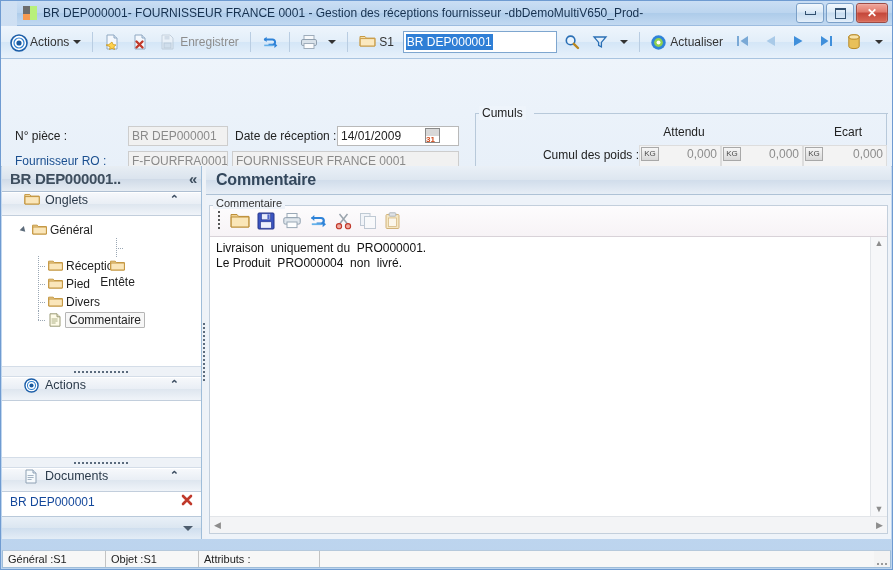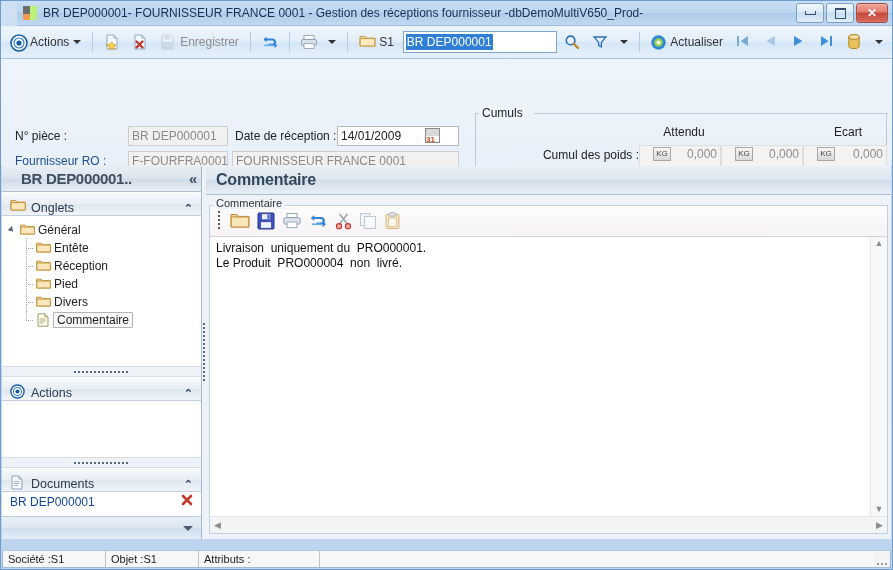--- a/index.html
+++ b/index.html
@@ -111,54 +111,54 @@
   .cum-lbl{position:absolute;font-size:12px;color:#222;text-align:right;white-space:nowrap;}
   .cum-cell{
     position:absolute;box-sizing:border-box;height:27px;
     background:#f3f3f3;border:1px solid #dddddd;
     font-size:12px;color:#8d8d8d;line-height:17px;text-align:right;padding-right:3px;
   }
   .unit{
     position:absolute;width:18px;height:14px;box-sizing:border-box;
     background:linear-gradient(to bottom,#f6f6f6,#d9d9d9);
     border:1px solid #a8a8a8;font-size:8px;color:#4a4a4a;
-    text-align:center;line-height:12px;margin-left:12px;
+    text-align:center;line-height:12px;
   }
 
   
   .body{position:absolute;left:1px;top:165px;right:1px;bottom:30px;display:flex;}
   .sidebar{
     width:200px;flex:none;display:flex;flex-direction:column;
     background:#fbfcfe;border-right:1px solid #9fbdd9;
     box-sizing:border-box;
   }
   .sb-title{
     height:25px;flex:none;display:flex;align-items:center;justify-content:space-between;
     padding:0 4px 0 8px;
     background:linear-gradient(to bottom,#e8eef4 0%,#dbe4ee 50%,#cfdae7 51%,#e6ecf3 100%);
     border-bottom:1px solid #aebfd2;
   }
-  .sb-title span{font-size:15px;font-weight:bold;color:#3e4e5e;letter-spacing:-0.3px;margin-left:11px;}
+  .sb-title span{font-size:15px;font-weight:bold;color:#3e4e5e;letter-spacing:-0.3px;}
   .chev-left{font-size:13px;color:#46566a;font-weight:bold;}
   .sb-group-hdr{
-    height:22px;flex:none;display:flex;align-items:flex-end;gap:5px;padding:0 8px;
+    height:22px;flex:none;display:flex;align-items:flex-start;gap:5px;padding:0 22px;
     background:linear-gradient(to bottom,#f6f8fb 0%,#e9eef5 50%,#dee6ef 51%,#f0f4f9 100%);
     border-top:1px solid #fff;border-bottom:1px solid #c2cedc;
   }
   .sb-group-hdr .name{font-size:12.5px;color:#2b3a4a;flex:1;}
   .collapse-arrow{color:#3b4c60;font-size:11px;font-weight:bold;}
   .sb-panel{background:#fff;position:relative;overflow:hidden;}
   .dotted-split{
     height:9px;flex:none;background:#eef2f7;
     display:flex;align-items:center;justify-content:center;
     border-top:1px solid #d4dde8;border-bottom:1px solid #d4dde8;
   }
   .dotted-split i{width:56px;height:2px;background:repeating-linear-gradient(to right,#5b6b7d 0 2px,transparent 2px 4px);}
 
-  .tree{padding:5px 0 0 6px;font-size:12px;}
+  .tree{padding:5px 0 0 18px;font-size:12px;}
   .tnode{display:flex;align-items:center;height:18px;gap:3px;white-space:nowrap;}
   .tnode .txt{color:#222;}
   .exp-arrow{width:9px;height:9px;position:relative;flex:none;}
   .exp-arrow:after{
     content:"";position:absolute;left:1px;top:1px;
     border-left:5px solid #5c6b7a;border-top:3.5px solid transparent;border-bottom:3.5px solid transparent;
     transform:rotate(45deg);
   }
   .treeline{width:11px;height:18px;flex:none;position:relative;}
   .treeline:before{content:"";position:absolute;left:4px;top:-1px;bottom:0;border-left:1px dotted #9aa7b4;}
@@ -524,21 +524,21 @@
             <span class="exp-arrow"></span>
             <span class="ico" style="width:15px;height:12px;">
               <svg width="15" height="12" viewBox="0 0 15 12">
                 <path d="M.6 1.2h4.6l1.2 1.4H14.4V10H.6z" fill="#f3daa0" stroke="#c3953f"></path>
                 <path d="M.8 3h13.6v7H.8z" fill="#fae6ba" stroke="#c3953f"></path>
               </svg>
             </span>
             <span class="txt">Général</span>
           </div>
 
-          <div class="tnode" style="padding-left:14px;">
+          <div class="tnode" style="padding-left:14px;flex-direction:column;">
             <span class="treeline"></span>
             <span class="ico" style="width:15px;height:12px;">
               <svg width="15" height="12" viewBox="0 0 15 12">
                 <path d="M.6 1.2h4.6l1.2 1.4H14.4V10H.6z" fill="#f3daa0" stroke="#c3953f"></path>
                 <path d="M.8 3h13.6v7H.8z" fill="#fae6ba" stroke="#c3953f"></path>
               </svg>
             </span>
             <span class="txt">Entête</span>
           </div>
 
@@ -729,21 +729,21 @@
             </div>
           </div>
 
         </div>
       </div>
       <div class="panel-bottom-pad"></div>
     </div>
   </div>
 
   <div class="statusbar">
-    <div class="st-cell c1">Société :S1</div>
+    <div class="st-cell c1">Général :S1</div>
     <div class="st-cell c2">Objet :S1</div>
     <div class="st-cell c3">Attributs :</div>
     <div class="st-fill"></div>
     <div class="grip">
       <i></i>
         <i></i>
         <i></i>
     </div>
   </div>
 

